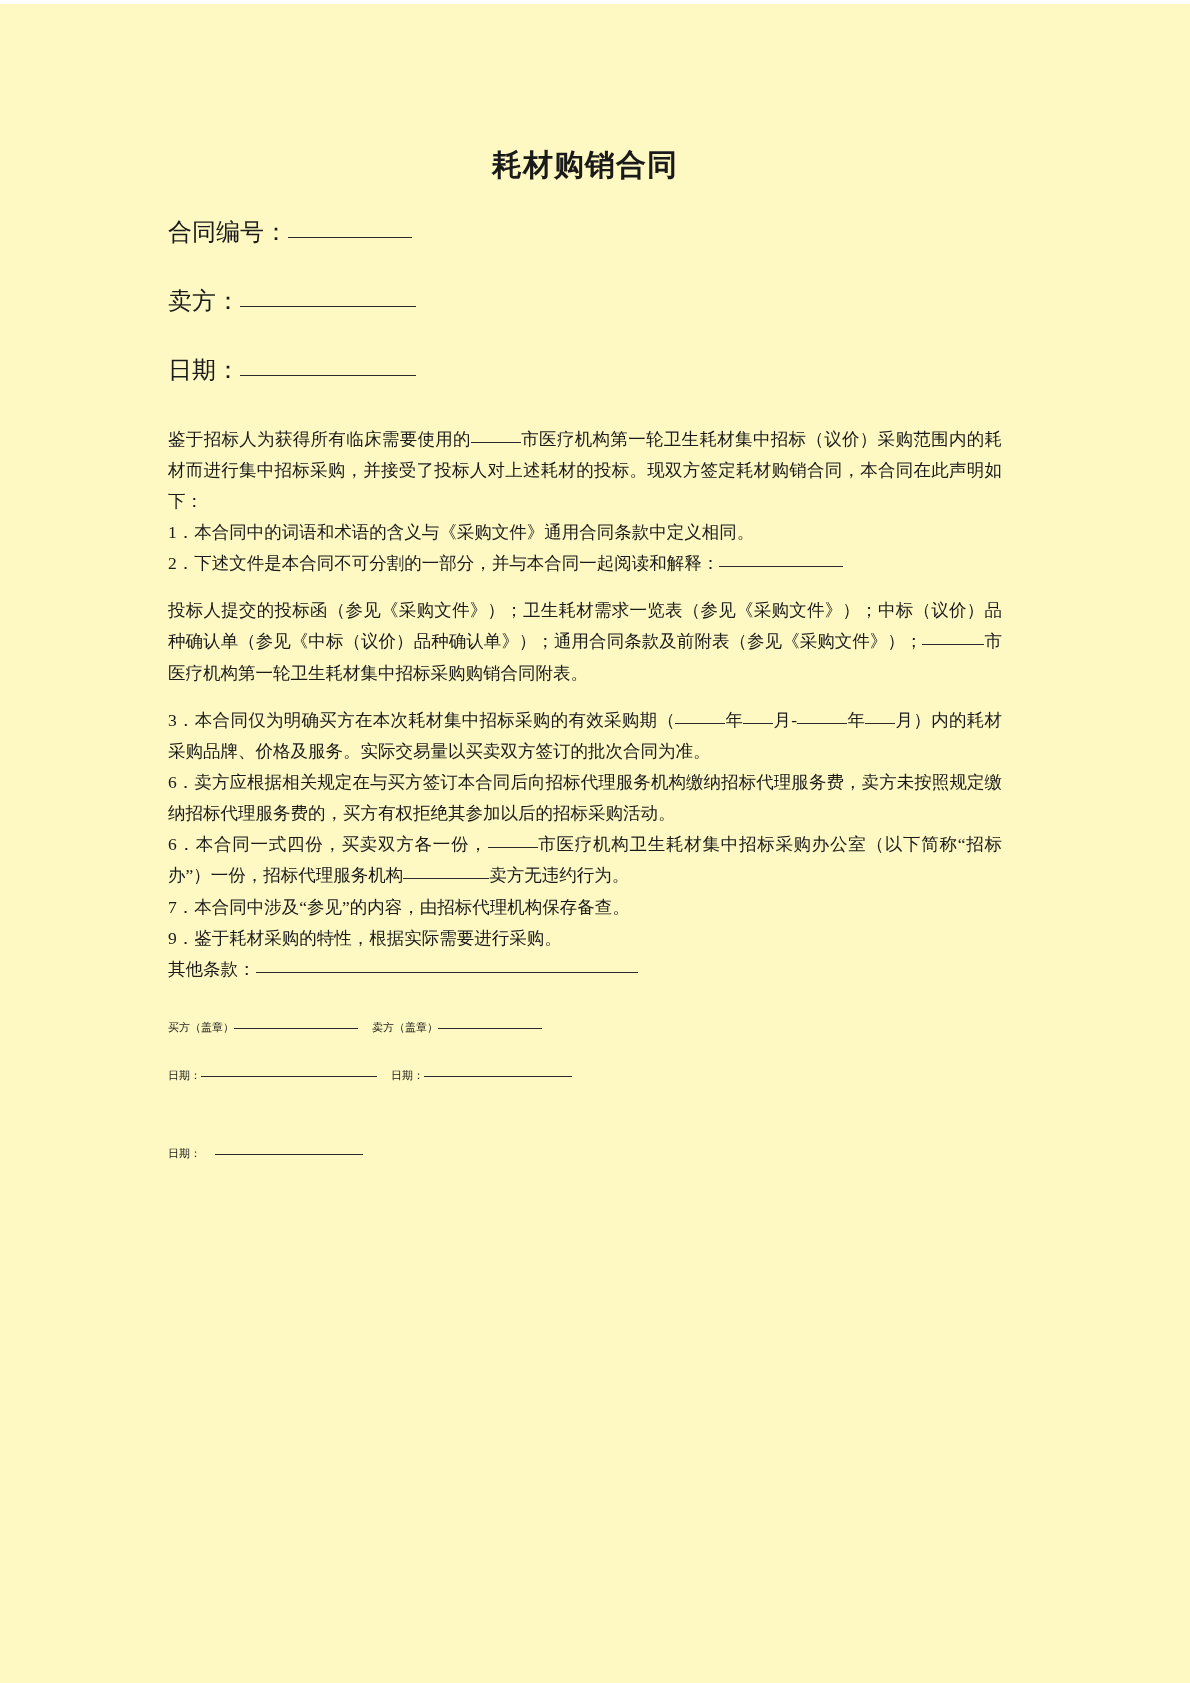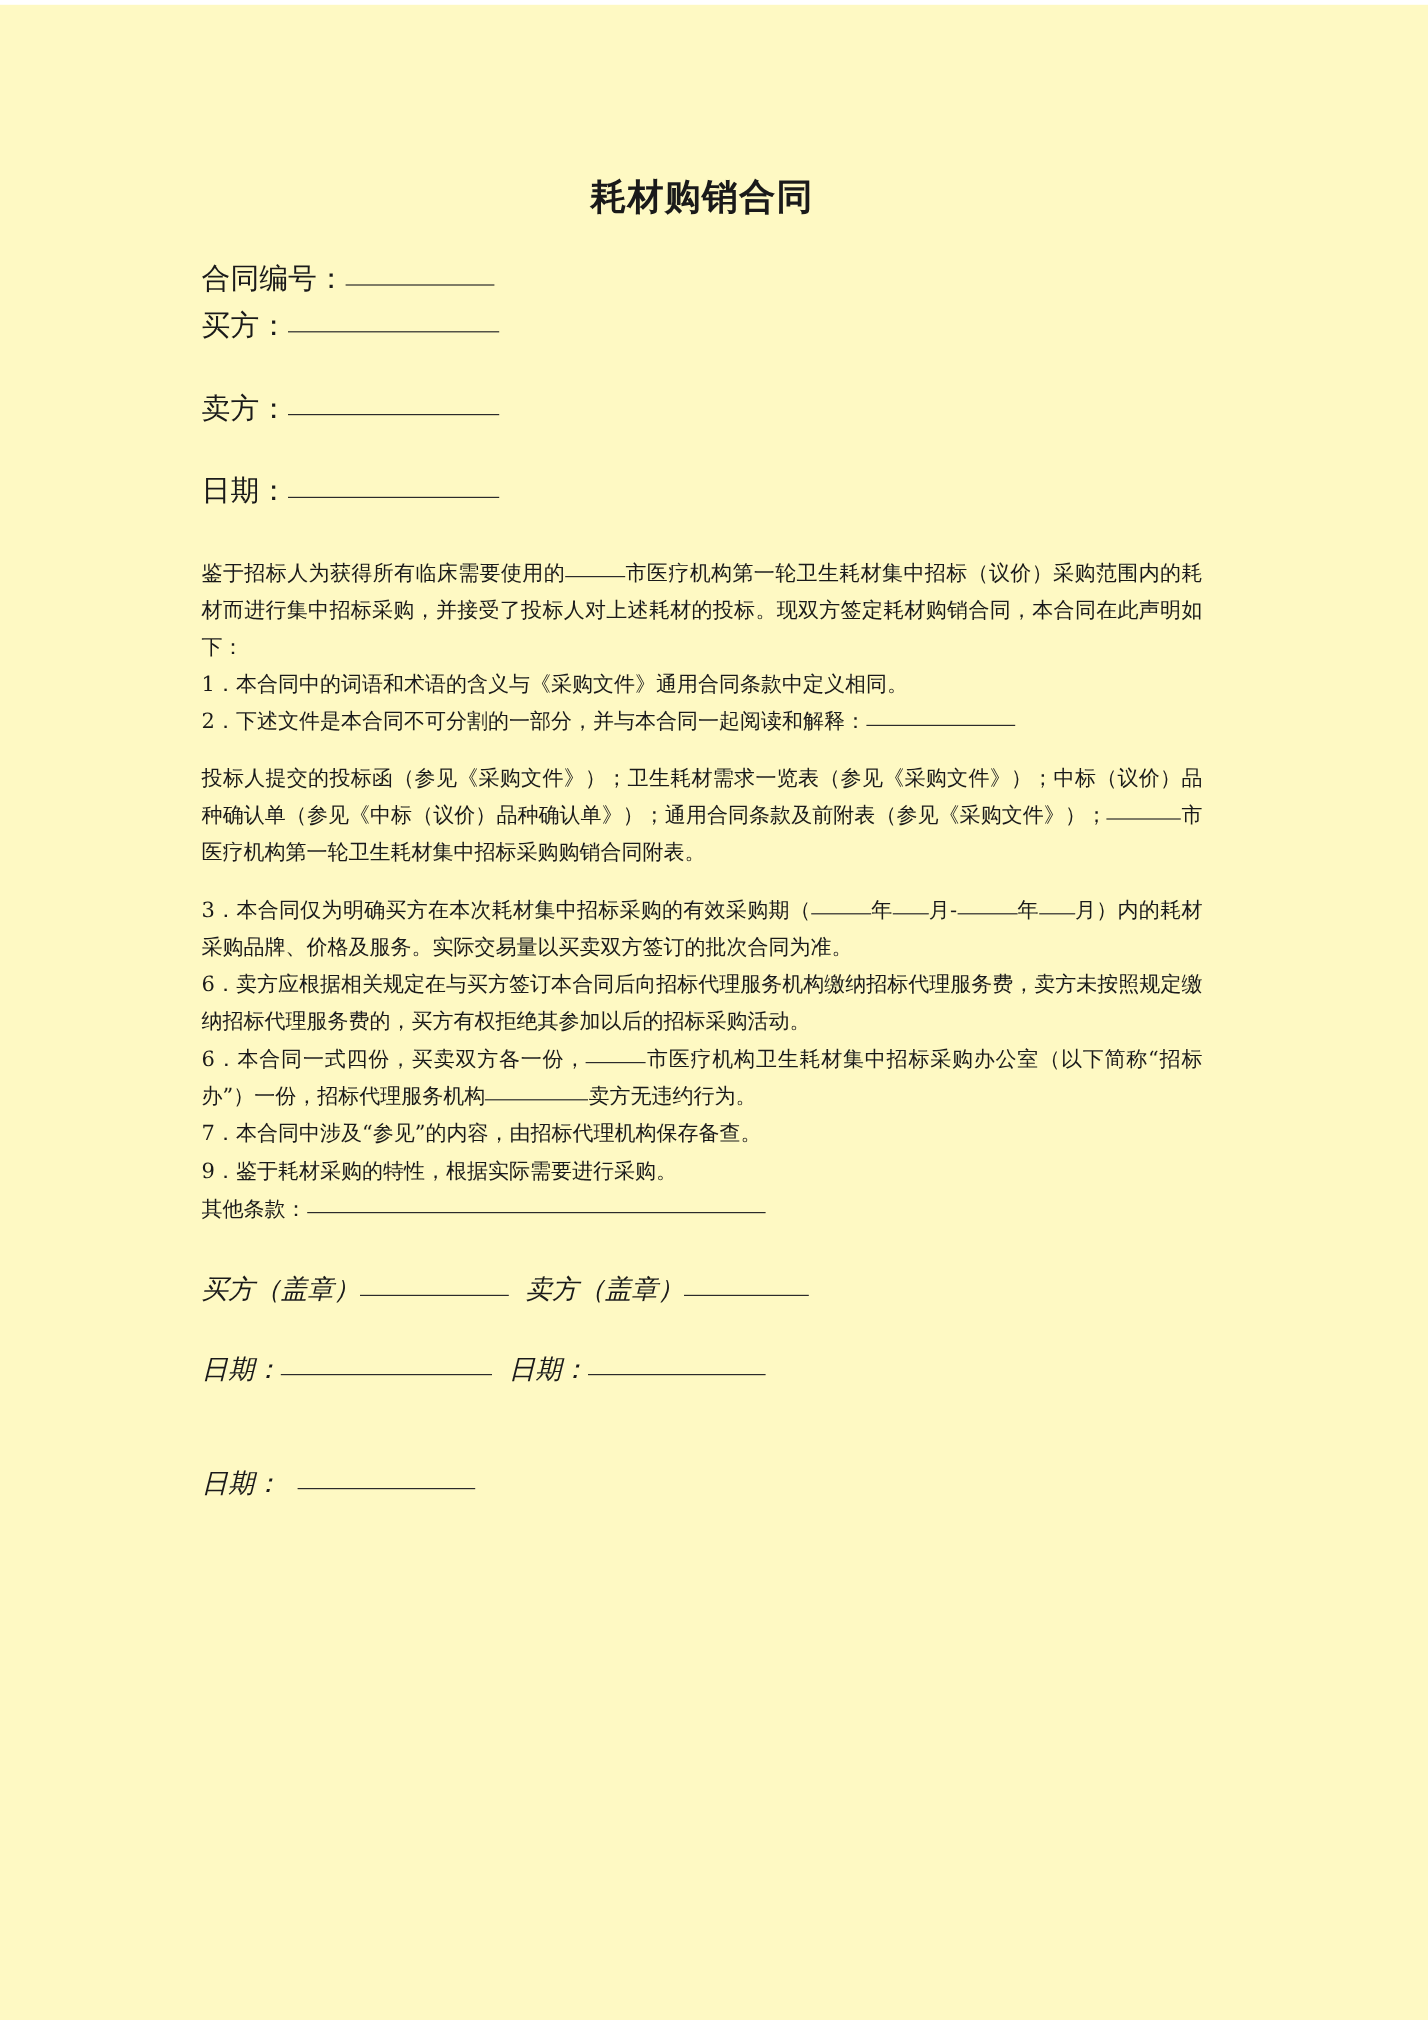--- a/index.html
+++ b/index.html
@@ -47,59 +47,56 @@
   .gap-lg { height: 34px; }
   .body-block {
     font-size: 17.5px;
     line-height: 1.78;
     text-align: justify;
     text-justify: inter-ideograph;
   }
   .para {
     margin: 0;
     text-indent: 0;
+    font-family: Liberation Serif, serif;
   }
   .blank {
     display: inline-block;
     border-bottom: 1px solid #2b2b2b;
     vertical-align: baseline;
     position: relative;
     top: -2px;
   }
   .b-3 { width: 30px; }
   .b-5 { width: 50px; }
   .b-6 { width: 62px; }
   .b-8 { width: 86px; }
   .b-10 { width: 104px; }
   .b-12 { width: 124px; }
   .b-14 { width: 148px; }
   .b-17 { width: 176px; }
   .b-36 { width: 382px; }
   .sign-row {
-    font-size: 22px;
+    font-size: 11px;
     line-height: 1.62;
     white-space: nowrap;
-    font-style: italic;
   }
   .sign-col-gap { display: inline-block; width: 14px; }
 </style>
 </head>
 <body>
 
 <div class="page">
   <div class="content">
 
     <h1 class="doc-title">耗材购销合同</h1>
 
     <div class="meta-block">
       <div class="meta-row">
         <span>合同编号：</span><span class="blank b-12"></span>
-      </div>
-      <div class="meta-row">
-        <span>买方：</span><span class="blank b-17"></span>
       </div>
       <div class="gap-md"></div>
       <div class="meta-row">
         <span>卖方：</span><span class="blank b-17"></span>
       </div>
       <div class="gap-md"></div>
       <div class="meta-row">
         <span>日期：</span><span class="blank b-17"></span>
       </div>
     </div>

